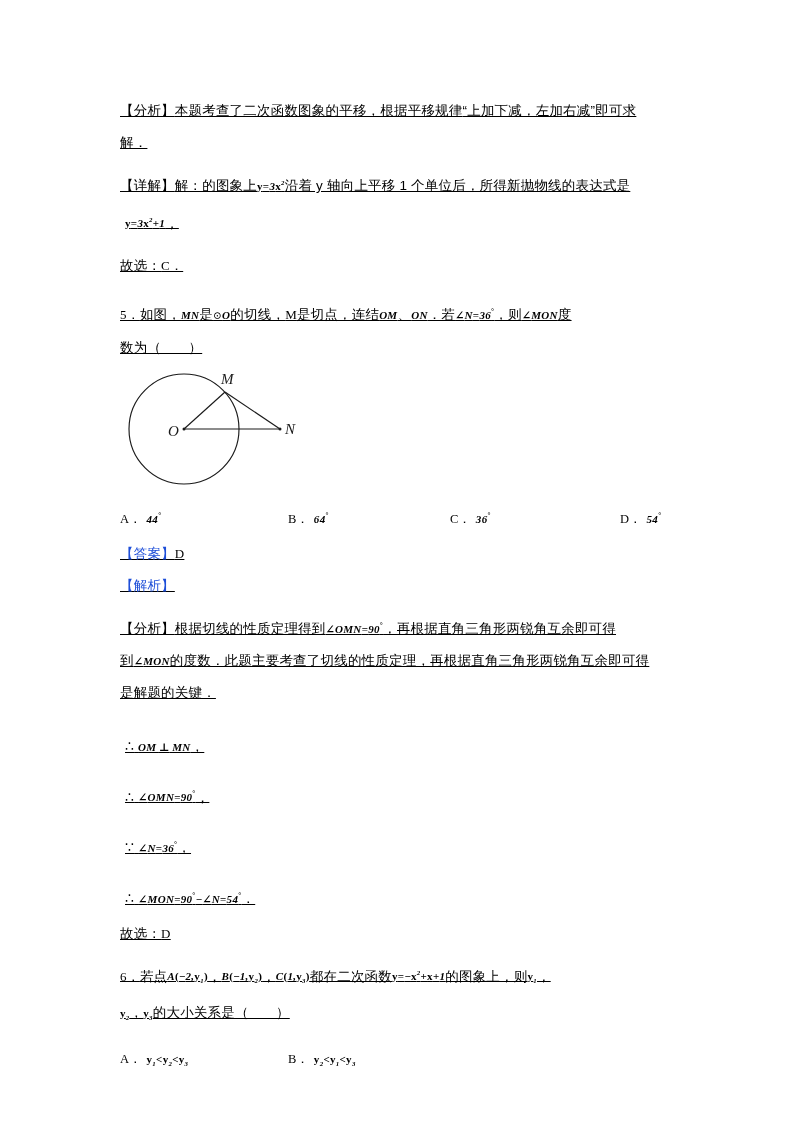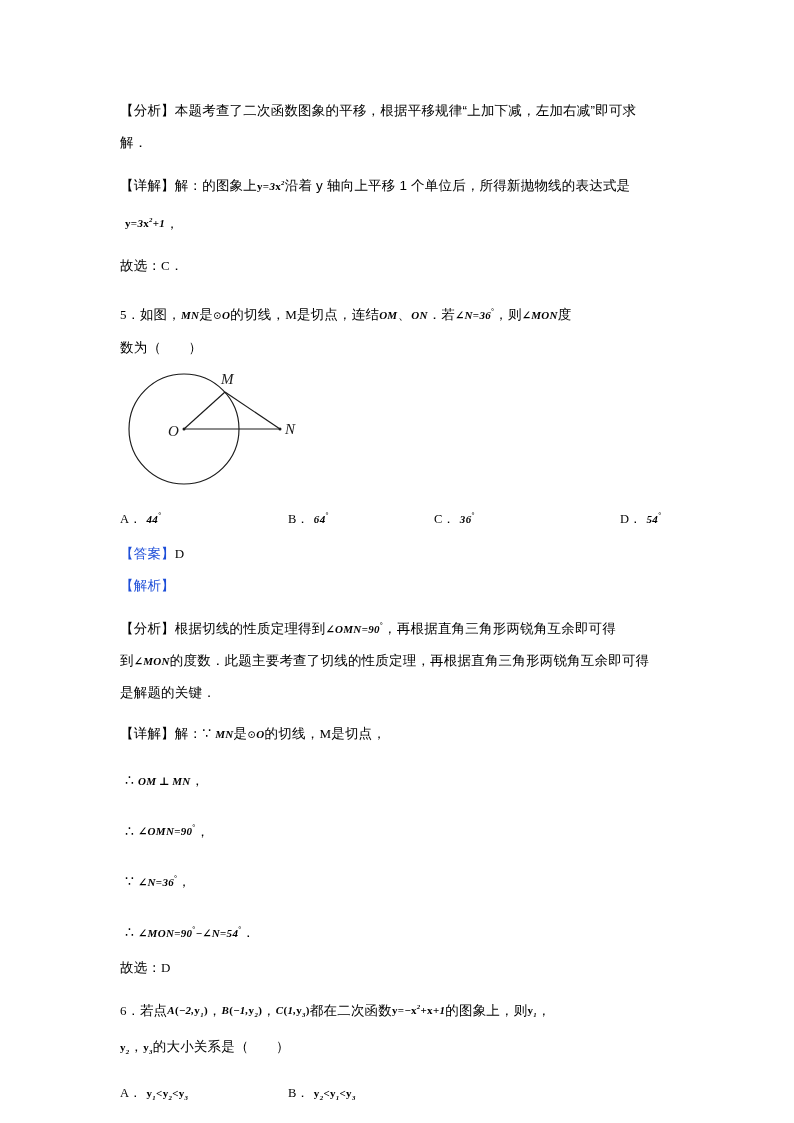--- a/index.html
+++ b/index.html
@@ -33,20 +33,21 @@
 
   
   .para {
     font-family: "Liberation Sans", "DejaVu Sans", sans-serif;
     font-size: 13.5px;
     line-height: 30px;
     color: #000;
     margin: 0 0 2px 0;
     text-align: left;
     letter-spacing: 0.2px;
+    text-decoration: underline;
   }
 
   .gap-sm { height: 8px; }
   .gap-md { height: 14px; }
 
   
   .tag-blue {
     color: #1d4ed8;
     font-family: "Liberation Sans", "DejaVu Sans", sans-serif;
     font-size: 13.5px;
@@ -121,21 +122,21 @@
   }
   .opt .lbl {
     font-family: "Liberation Serif", "DejaVu Serif", serif;
     font-size: 12.5px;
     font-style: normal;
     font-weight: normal;
     margin-right: 5px;
   }
   .opt-a { left: 0px; text-align: right; }
   .opt-b { left: 168px; }
-  .opt-c { left: 314px; }
+  .opt-c { left: 330px; }
   .opt-d { left: 500px; }
 
   .options2 .opt-a { left: 0px; }
   .options2 .opt-b { left: 168px; }
 
   
   .roman {
     font-family: "Liberation Serif", "DejaVu Serif", serif;
     font-style: normal;
     font-weight: normal;
@@ -231,23 +232,20 @@
     </p>
     <p class="para">
       <span>到</span><span class="m"><span class="ang">∠</span>MON</span><span>的度数．此题主要考查了切线的性质定理，再根据直角三角形两锐角互余即可得</span>
     </p>
     <p class="para">
       <span>是解题的关键．</span>
     </p>
 
     <div class="gap-sm"></div>
 
-    <p class="para">
-      <span>【详解】</span><span>解：</span><span class="because">∵</span>&nbsp;<span class="m">MN</span><span>是</span><span class="m"><span class="odot">⊙</span>O</span><span>的切线，</span><span class="roman">M</span><span>是切点，</span>
-    </p>
 
     <div class="gap-sm"></div>
 
     <p class="para mathline">
       <span class="therefore">∴</span>&nbsp;<span class="m">OM <span class="op">⊥</span> MN</span><span>，</span>
     </p>
 
     <div class="gap-sm"></div>
 
     <p class="para mathline">

